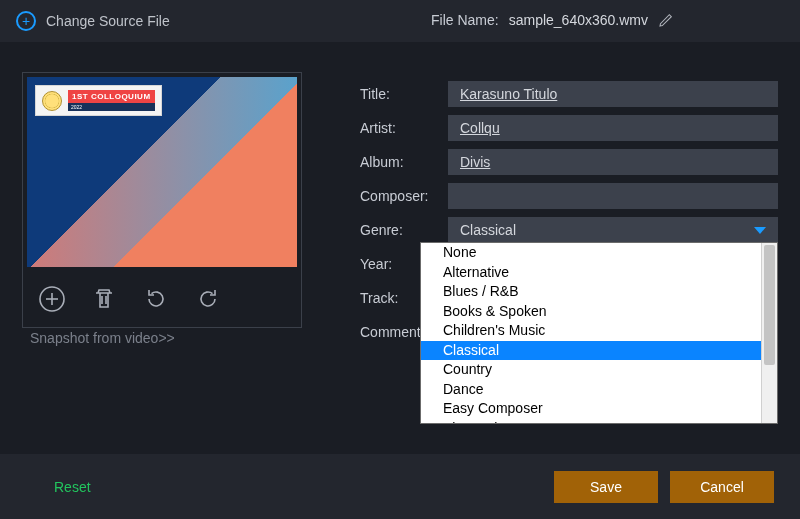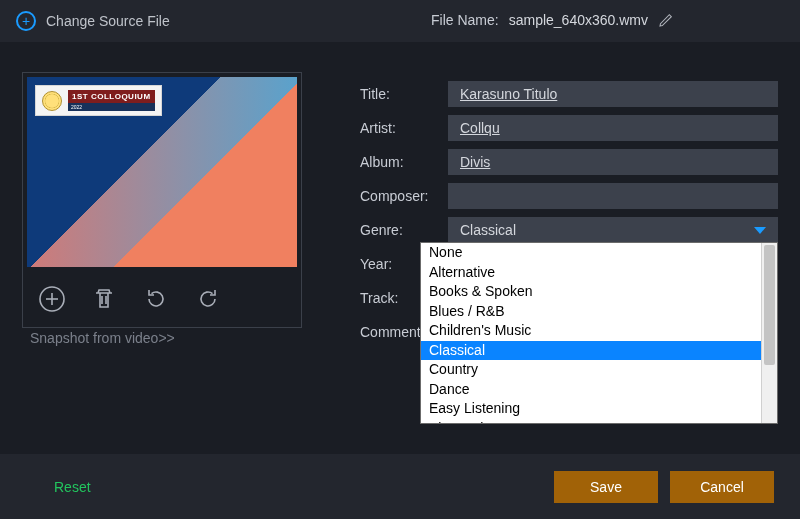--- a/index.html
+++ b/index.html
@@ -22,39 +22,39 @@
   .left { width: 280px; }
   .preview-frame { width: 280px; height: 256px; border: 1px solid #3b404a; display: flex; flex-direction: column; }
   .preview-img { flex: 1; margin: 4px; position: relative; overflow: hidden;
     background:
       linear-gradient(135deg, #0e3a7a 0 42%, transparent 42%),
       linear-gradient(135deg, transparent 60%, #f08060 60% 100%),
       linear-gradient(90deg, #d07a78 0%, #5aa2cc 100%);
   }
   .preview-badge { position: absolute; top: 8px; left: 8px; background: #f4f4f4; border: 1px solid #d6d6d6; padding: 4px 6px; display: flex; align-items: center; gap: 6px; font-size: 8px; color: #333; }
   .preview-badge .seal { width: 20px; height: 20px; border-radius: 50%; background: radial-gradient(circle,#ffe07a 50%, #d8b94d 55%, #ffe07a 60%); border:1px solid #b09030;}
-  .preview-badge .txt { background:#7f1d1d; color:#fff; padding:2px 4px; font-weight:bold; font-size:8px; letter-spacing:.5px;}
+  .preview-badge .txt { background:#ef4444; color:#fff; padding:2px 4px; font-weight:bold; font-size:8px; letter-spacing:.5px;}
   .preview-badge .sub { font-size: 5px; color:#fff; background:#18315a; padding:1px 3px;}
   .toolbar { height: 56px; display: flex; align-items: center; gap: 22px; padding: 0 14px; }
   .tool-ico { width: 30px; height: 30px; display:flex; align-items:center; justify-content:center; cursor:pointer; }
   .tool-ico svg { stroke: #a9aeb8; fill: none; stroke-width: 1.6; }
   .snapshot-link { margin-top: 2px; padding-left: 8px; font-size: 14px; color: #7b808b; cursor: pointer; }
 
   
   .right { flex: 1; padding-top: 6px; position: relative; }
   .field-row { display: flex; align-items: center; height: 32px; margin-bottom: 2px; }
   .field-row .lbl { width: 88px; font-size: 14px; color: #c8ccd4; margin-left: 28px; }
   .field-row .inp { flex: 1; height: 26px; background: #3c414c; border: none; color: #d4d7dd; font-size: 14px; padding: 0 12px; outline: none; text-decoration: underline; }
   .genre-sel { flex:1; height:26px; background:#3c414c; color:#d4d7dd; font-size:14px; padding:0 12px; display:flex; align-items:center; justify-content:space-between; cursor:pointer; }
   .genre-sel .tri { width:0; height:0; border-left:6px solid transparent; border-right:6px solid transparent; border-top:7px solid #1a9bff; }
 
   
   .dropdown { position:absolute; left:88px; right:0; top:170px; background:#fff; border:1px solid #6b6b6b; height:182px; display:flex; }
   .dropdown .list { flex:1; overflow:hidden; }
-  .dropdown .opt { font-size:14px; padding: 1px 8px; color:#000; cursor:pointer; line-height:1.25; }
+  .dropdown .opt { font-size:14px; padding: 1px 22px; color:#000; cursor:pointer; line-height:1.25; }
   .dropdown .opt.sel { background:#0a84ff; color:#fff; }
   .dropdown .scrollbar { width:16px; background:#f0f0f0; position:relative; border-left:1px solid #d0d0d0;}
   .dropdown .scrollbar .thumb { position:absolute; left:2px; right:2px; top:2px; height:120px; background:#c4c4c4; border-radius:2px; }
 
   
   .bottombar { height: 65px; background:#23262e; display:flex; align-items:center; padding:0 26px; gap:12px; }
   .bottombar .reset { font-size:14px; color:#22c55e; cursor:pointer; margin-left:28px; }
   .bottombar .spacer { flex:1; }
   .btn { width:104px; height:32px; background:#a16207; color:#fff; font-size:14px; display:flex; align-items:center; justify-content:center; border:none; cursor:pointer; }
 </style>
@@ -152,27 +152,27 @@
       <span class="lbl">Track:</span>
     </div>
     <div class="field-row">
       <span class="lbl">Comments:</span>
     </div>
 
     <div class="dropdown">
       <div class="list" id="genre-list">
           <div class="opt">None</div>
           <div class="opt">Alternative</div>
+          <div class="opt">Blues / R&amp;B</div>
           <div class="opt">Books &amp; Spoken</div>
-          <div class="opt">Blues / R&amp;B</div>
           <div class="opt">Children's Music</div>
           <div class="opt sel">Classical</div>
           <div class="opt">Country</div>
           <div class="opt">Dance</div>
-          <div class="opt">Easy Listening</div>
+          <div class="opt">Easy Composer</div>
           <div class="opt">Electronic</div>
         </div>
       <div class="scrollbar">
         <div class="thumb"></div>
       </div>
     </div>
 
   </div>
 </div>
 

